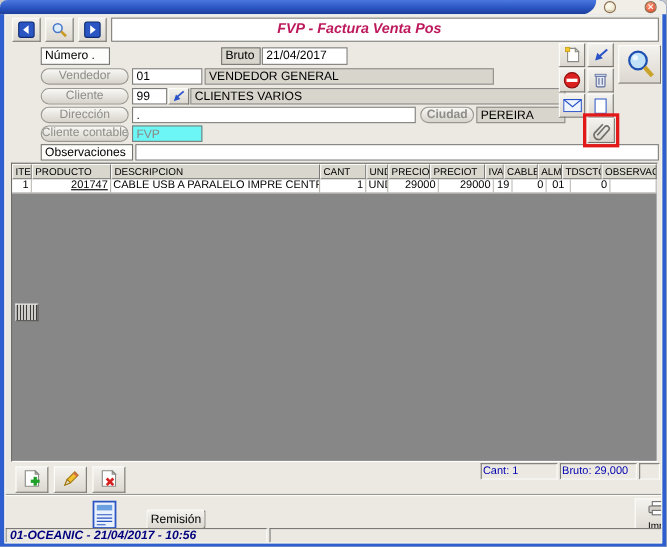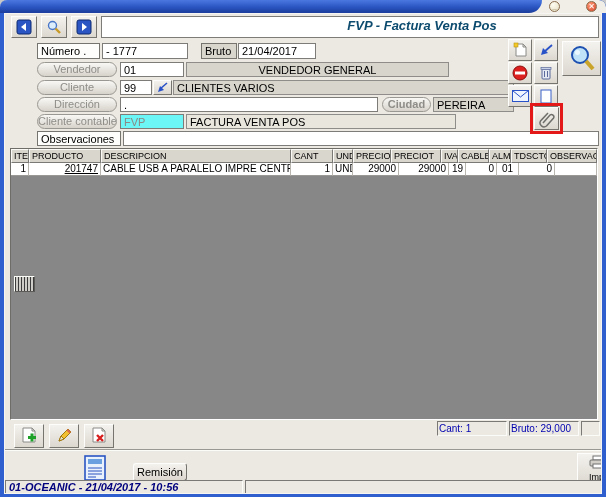--- a/index.html
+++ b/index.html
@@ -22,21 +22,21 @@
   .raisedbtn{background:linear-gradient(#f4f2ee,#dcd8d0);border:1px solid;
              border-color:#fdfdfb #76746f #76746f #fdfdfb;}
   .field{background:#fff;border:1px solid #7e7c78;font-size:11px;color:#000;
          padding:1px 3px;line-height:12px;white-space:nowrap;overflow:hidden;}
   .display{background:#d8d5cd;border:1px solid #8f8d89;font-size:11px;color:#000;
            padding:1px 3px;line-height:12px;white-space:nowrap;overflow:hidden;}
   .pill{border-radius:8px;background:linear-gradient(#f9f8f5,#d7d3cb);border:1px solid #9a9892;
         color:#8f8d88;text-align:center;font-size:11px;line-height:13px;overflow:hidden;white-space:nowrap;}
   .labelbox{background:#fdfdfb;border:1px solid #76746f;font-size:11px;color:#000;
             padding:1px 3px;line-height:12px;white-space:nowrap;}
-  .title-text{font-size:13px;font-weight:bold;font-style:italic;color:#0c4a6e;text-align:center;}
+  .title-text{font-size:13px;font-weight:bold;font-style:italic;color:#be185d;}
   .grid{border:1px solid;border-color:#6f6d68 #ffffff #ffffff #6f6d68;background:#878787;}
   .grow{display:flex;}
   .hcell{background:#d9d6ce;border:1px solid;border-color:#fbfaf7 #7b7975 #7b7975 #fbfaf7;
          font-size:9px;color:#000;padding:1px 2px;white-space:nowrap;overflow:hidden;height:14px;line-height:11px;}
   .dcell{background:#fff;border-right:1px solid #b9b6b0;border-bottom:1px solid #9a9894;
          font-size:10px;color:#000;padding:0 2px;white-space:nowrap;overflow:hidden;height:13px;line-height:12px;}
   .tr{text-align:right;}.tc{text-align:center;}
   .sunken{border:1px solid;border-color:#7b7975 #fbfbf8 #fbfbf8 #7b7975;background:#ece9e2;}
   .totalbox{font-size:10px;color:#0000b0;text-align:left;padding:1px 1px;line-height:12px;white-space:nowrap;}
   .groove{border-top:1px solid #9a9892;border-bottom:1px solid #fbfbf8;height:0;}
@@ -83,48 +83,46 @@
             <polygon points="6,4 11,8 6,12" fill="#fff"></polygon>
           </svg>
       </span>
     </div>
     <div class="abs field" style="left:96px;top:2px;width:498px;height:22px;">
       <span></span>
       <span class="abs title-text" style="left:150px;top:3px;width:340px;">FVP - Factura Venta Pos</span>
     </div>
 
     <div class="abs labelbox" style="left:32px;top:29px;width:63px;height:16px;">Número .</div>
-    <div class="abs field" style="left:97px;top:29px;width:86px;height:16px;"><span>-</span>&nbsp;<span>1777</span></div>
     <div class="abs labelbox raisedbtn" style="left:196px;top:29px;width:36px;height:16px;background:#d9d6ce;">Bruto</div>
     <div class="abs field" style="left:233px;top:29px;width:78px;height:16px;">21/04/2017</div>
 
     <div class="abs pill" style="left:32px;top:48px;width:80px;height:15px;">Vendedor</div>
     <div class="abs field" style="left:115px;top:48px;width:64px;height:15px;">01</div>
-    <div class="abs display" style="left:181px;top:48px;width:263px;height:15px;text-align:center;">VENDEDOR GENERAL</div>
+    <div class="abs display" style="left:181px;top:48px;width:263px;height:15px;">VENDEDOR GENERAL</div>
 
     <div class="abs pill" style="left:32px;top:66px;width:80px;height:15px;">Cliente</div>
     <div class="abs field" style="left:115px;top:66px;width:32px;height:15px;">99</div>
     <div class="abs raisedbtn iconbtn" style="left:148px;top:66px;width:19px;height:15px;">
       <span>
         <svg width="13" height="11">
             <path d="M11 1 L4 7" stroke="#2a52c8" stroke-width="1.6" fill="none"></path>
             <polygon points="2,10 8,8 4,4" fill="#2a52c8"></polygon>
           </svg>
       </span>
     </div>
     <div class="abs display" style="left:168px;top:66px;width:341px;height:15px;">CLIENTES VARIOS</div>
 
     <div class="abs pill" style="left:32px;top:83px;width:80px;height:15px;">Dirección</div>
     <div class="abs field" style="left:115px;top:83px;width:258px;height:15px;">.</div>
     <div class="abs pill" style="left:377px;top:83px;width:49px;height:15px;font-weight:bold;">Ciudad</div>
     <div class="abs display" style="left:428px;top:83px;width:81px;height:15px;">PEREIRA</div>
 
     <div class="abs pill" style="left:32px;top:100px;width:80px;height:15px;">Cliente contable</div>
     <div class="abs field" style="left:115px;top:100px;width:64px;height:15px;background:#6cf6f6;color:#8a8a86;">FVP</div>
-    <div class="abs display" style="left:181px;top:100px;width:270px;height:15px;background:#e9e6de;">FACTURA VENTA POS</div>
 
     <div class="abs labelbox" style="left:32px;top:117px;width:84px;height:15px;">Observaciones</div>
     <div class="abs field" style="left:118px;top:117px;width:476px;height:15px;"></div>
 
     <div class="abs raisedbtn iconbtn" style="left:503px;top:25px;width:24px;height:22px;">
       <span>
         <svg width="15" height="16">
             <path d="M3 2 h7 l3 3 v9 h-10 z" fill="#fff" stroke="#8a8a86"></path>
             <path d="M10 2 l3 3 h-3 z" fill="#e8e4d8" stroke="#8a8a86"></path>
             <rect x="1" y="1" width="4" height="4" fill="#f4c828" stroke="#b89410" stroke-width="0.6"></rect>

